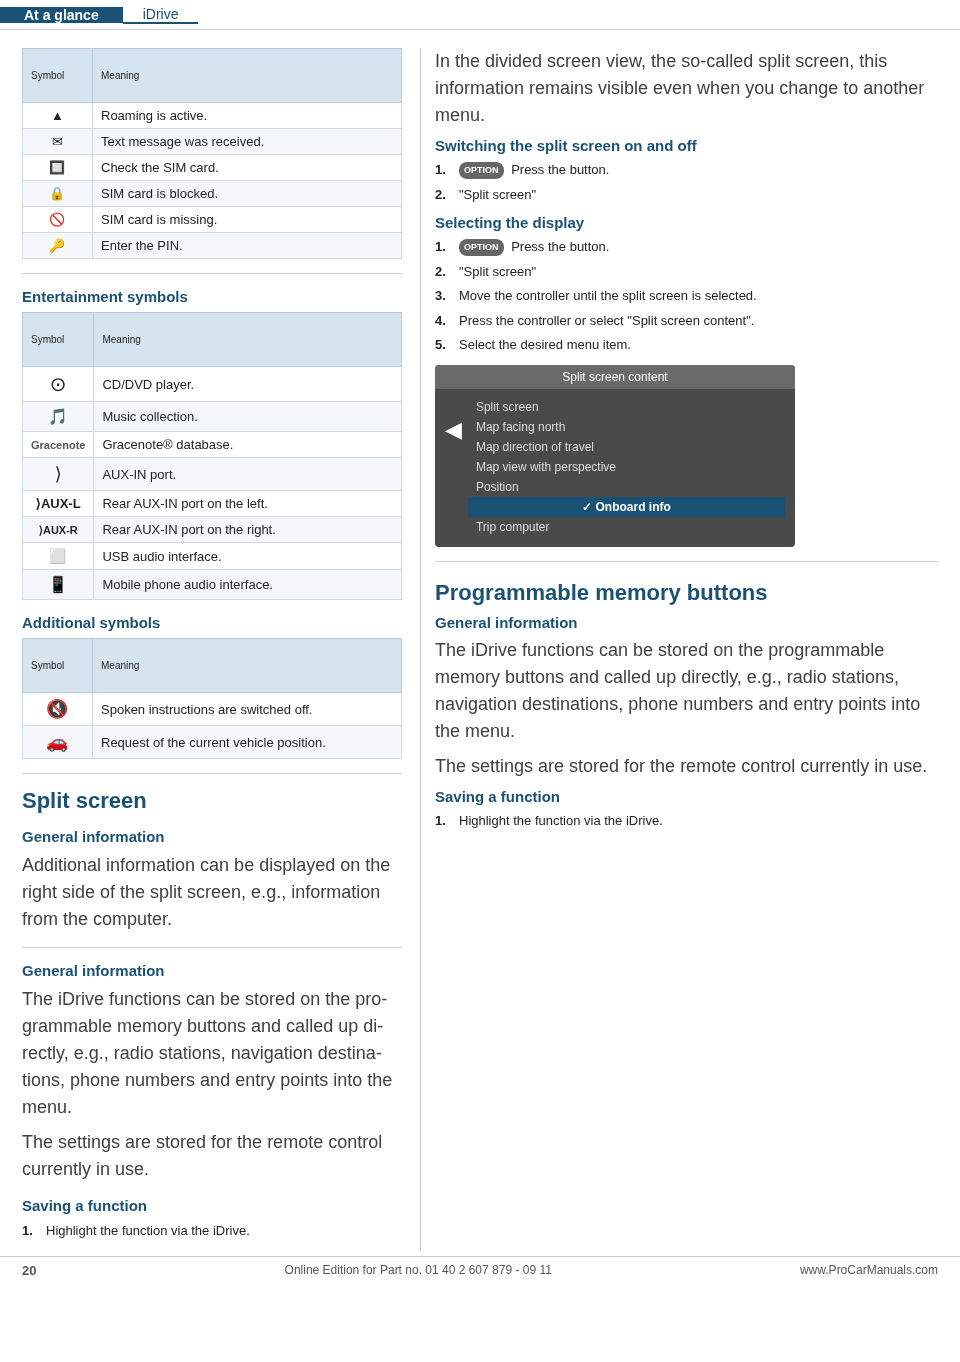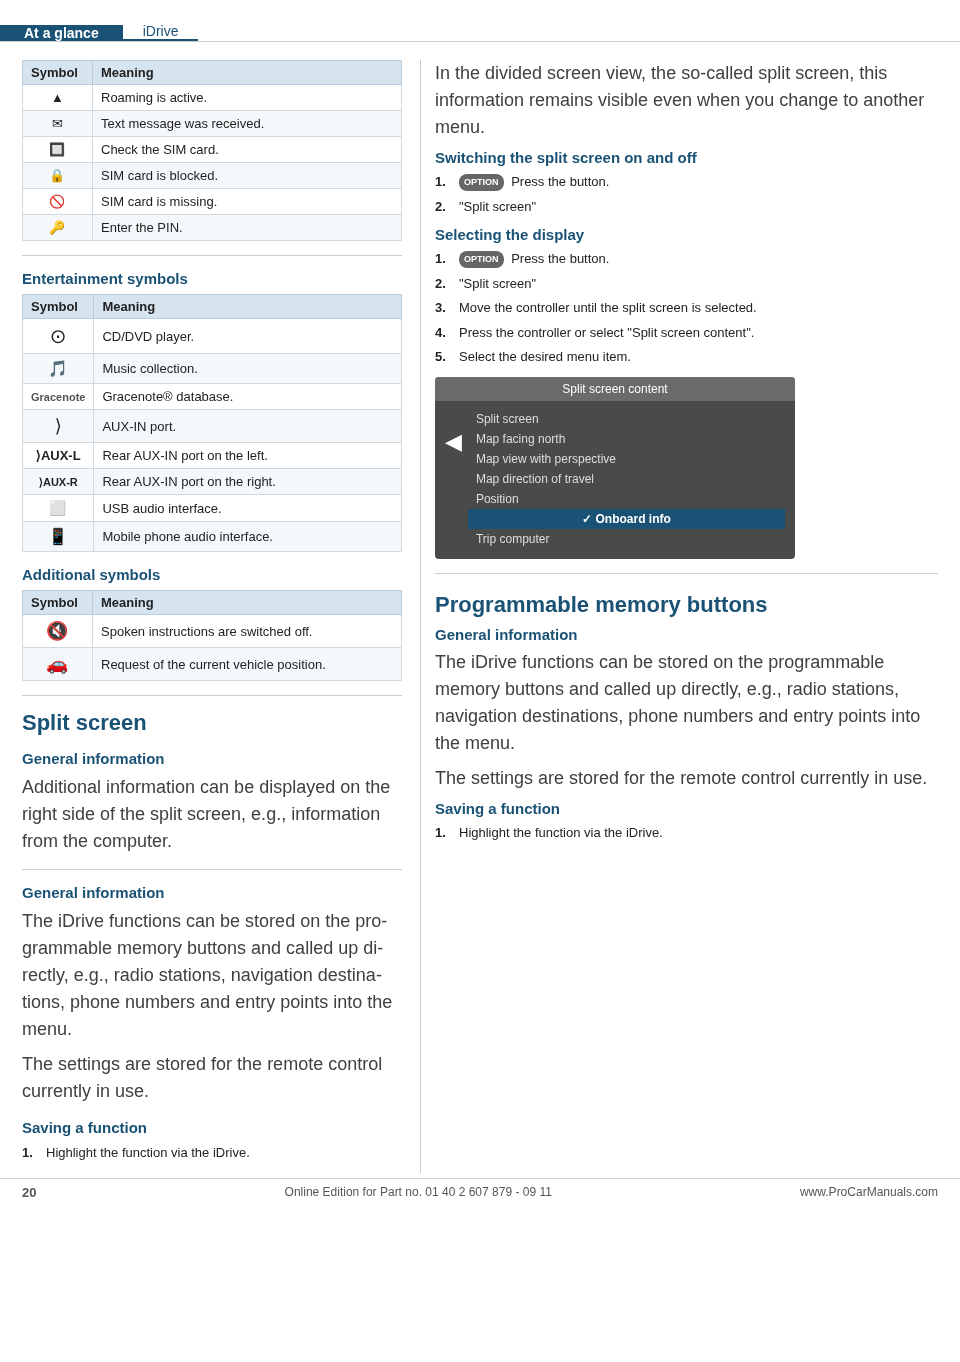--- a/index.html
+++ b/index.html
@@ -8,22 +8,22 @@
       font-size: 13px;
       background: #fff;
       width: 960px;
       min-height: 1362px;
       color: #222;
     }
 
     
     .header {
       display: flex;
-      align-items: flex-end;
-      height: 42px;
+      align-items: center;
+      height: 30px;
       border-bottom: 1px solid #ccc;
     }
     .tab-at-a-glance {
       background: #1a5276;
       color: #fff;
       display: flex;
       align-items: center;
       padding: 0 24px;
       font-size: 14px;
       font-weight: bold;
@@ -65,23 +65,23 @@
 
     
     .symbol-table {
       width: 100%;
       border-collapse: collapse;
       margin-bottom: 10px;
     }
     .symbol-table th {
       background: #d6e4f0;
       text-align: left;
-      padding: 4px 8px;
-      font-weight: bold;
-      font-size: 13px;
+      padding: 21px 8px;
+      font-weight: normal;
+      font-size: 10px;
       border: 1px solid #bcd;
     }
     .symbol-table td {
       padding: 5px 8px;
       border: 1px solid #d0d8e0;
       vertical-align: middle;
       font-size: 13px;
     }
     .symbol-table tr:nth-child(even) td {
       background: #f5f8fb;
@@ -404,22 +404,22 @@
       </li>
     </ul>
 
     <div class="split-screen-img">
       <div class="split-screen-title">Split screen content</div>
       <div class="split-screen-body">
         <div class="split-screen-arrow">◀</div>
         <div class="split-screen-items" id="split-screen-items-container">
             <div class="split-screen-item">Split screen</div>
             <div class="split-screen-item">Map facing north</div>
+            <div class="split-screen-item">Map direction of travel</div>
             <div class="split-screen-item">Map view with perspective</div>
-            <div class="split-screen-item">Map direction of travel</div>
             <div class="split-screen-item">Position</div>
             <div class="split-screen-item active">✓ Onboard info</div>
             <div class="split-screen-item">Trip computer</div>
           </div>
       </div>
     </div>
 
     <hr class="divider">
 
     <div class="major-heading">Programmable memory buttons</div>

